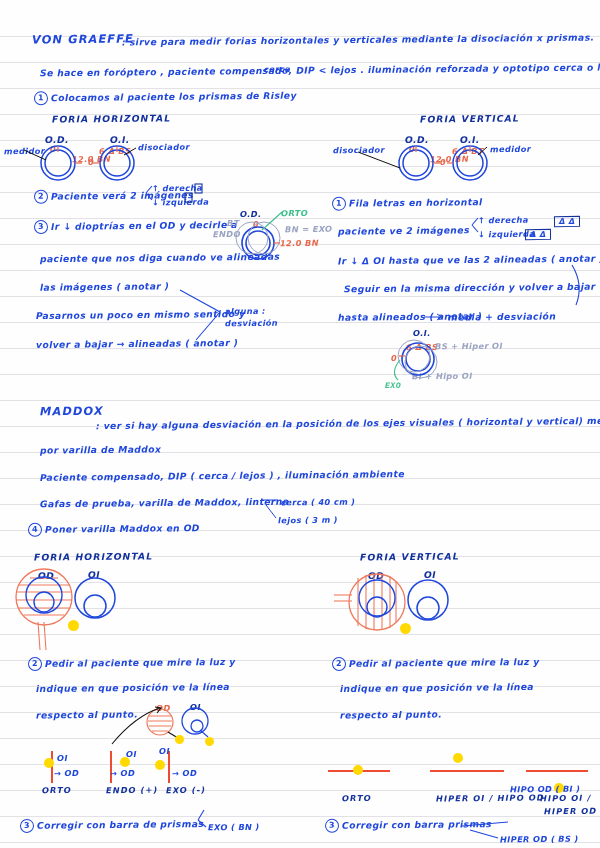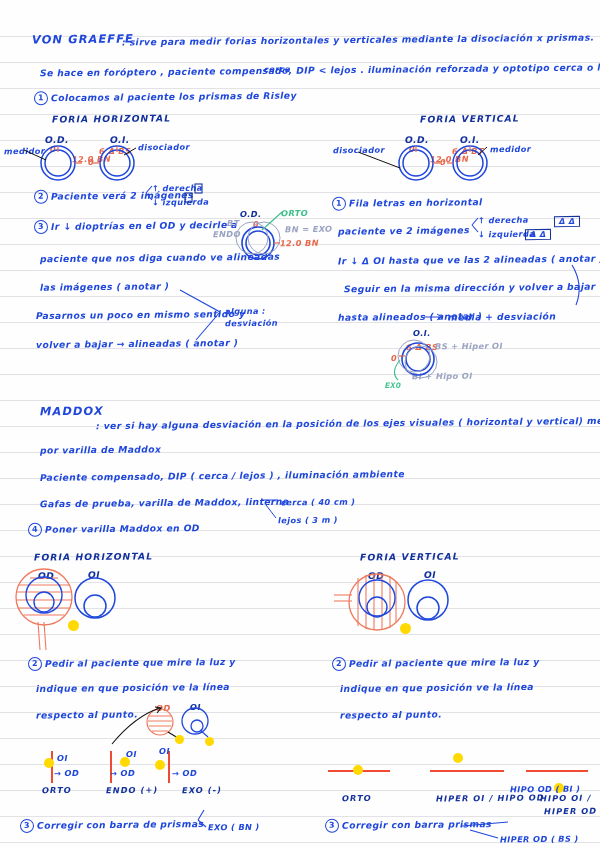--- a/index.html
+++ b/index.html
@@ -250,21 +250,21 @@
     <div class="redline" style="left:110px;top:751px;width:2px;height:32px;"></div>
     <div class="ydot" style="left:120px;top:757px;width:10px;height:10px;"></div>
     <div class="ink hand t9" style="left:126px;top:749px;">OI</div>
     <div class="ink hand t9" style="left:110px;top:768px;">→ <span>OD</span></div>
     <div class="ink hand t9 cap dkblue" style="left:106px;top:785px;">ENDO (+)</div>
 
     <div class="redline" style="left:168px;top:751px;width:2px;height:32px;"></div>
     <div class="ydot" style="left:155px;top:760px;width:10px;height:10px;"></div>
     <div class="ink hand t9" style="left:159px;top:746px;">OI</div>
     <div class="ink hand t9" style="left:172px;top:768px;">→ <span>OD</span></div>
-    <div class="ink hand t9 cap dkblue" style="left:182px;top:785px;">EXO (-)</div>
+    <div class="ink hand t9 cap dkblue" style="left:166px;top:785px;">EXO (-)</div>
   </div>
 
   <div class="ink hand t10" style="left:20px;top:818px;">
     <span class="circnum">3</span><span>Corregir con barra de prismas</span>
   </div>
   <div class="ink hand t9" style="left:204px;top:850px;">ENDO ( BT )</div>
   <div class="ink hand t9" style="left:208px;top:822px;">EXO ( BN )</div>
   <svg width="600" height="848">
     <path d="M198,820 L204,810 M198,820 L206,827" stroke="#1f47dc" fill="none" stroke-width="1.1"></path>
   </svg>

